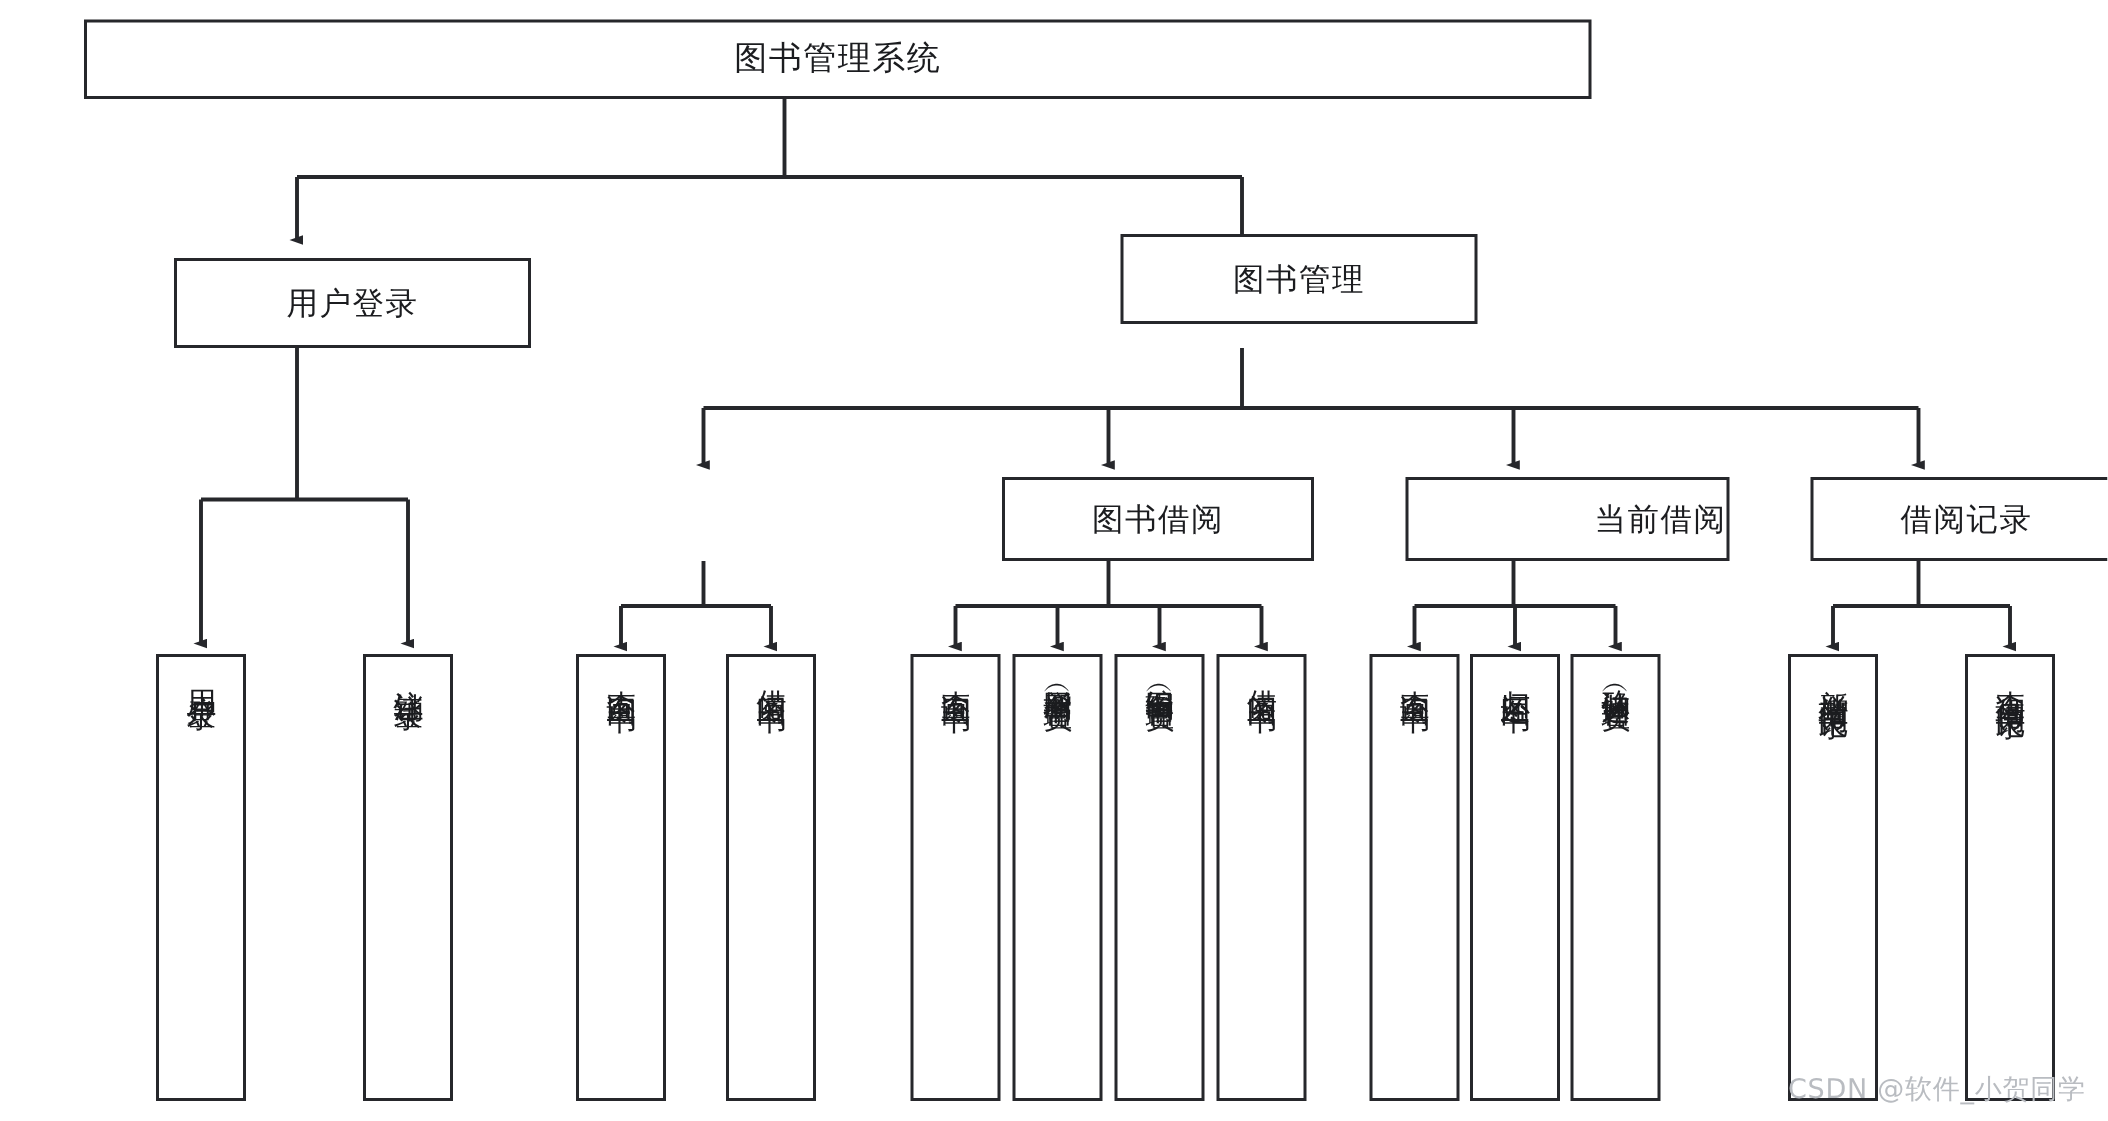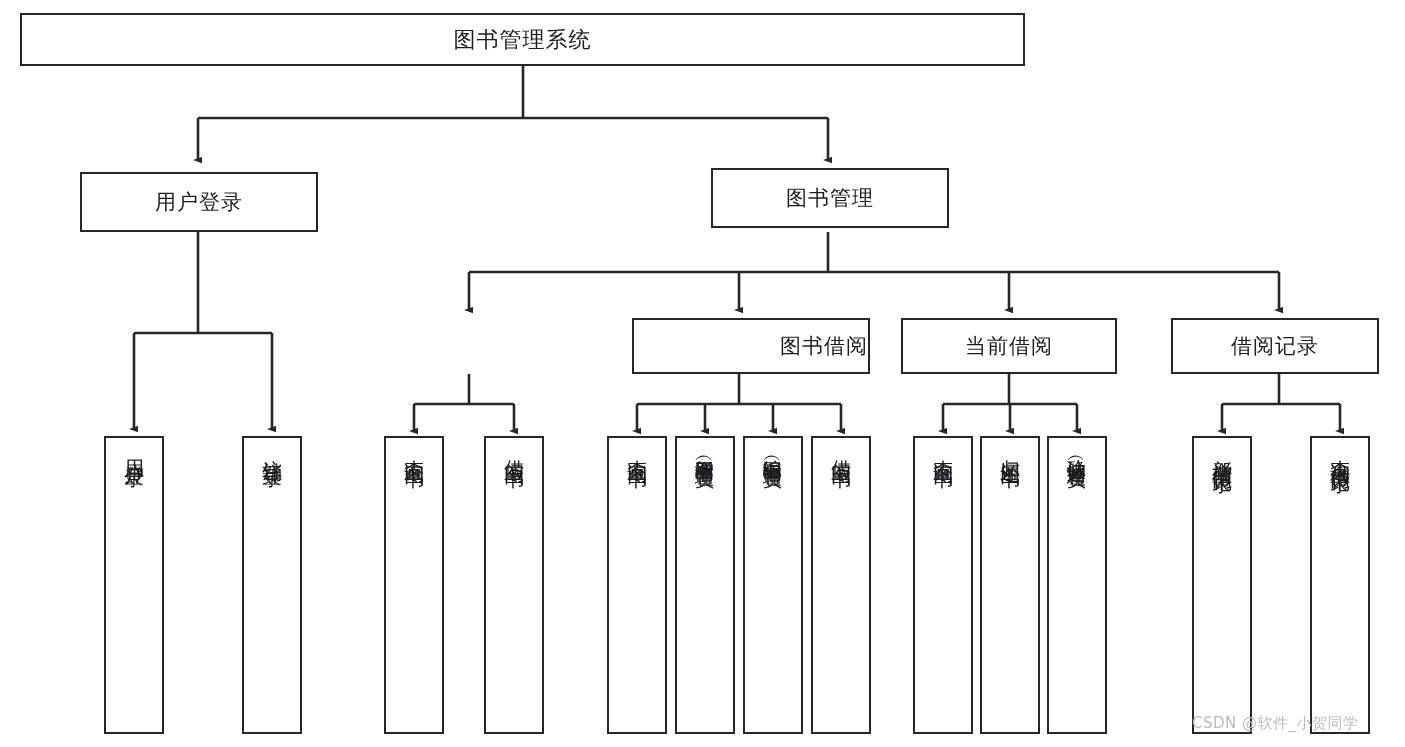--- a/index.html
+++ b/index.html
@@ -38,20 +38,21 @@
     z-index: 2;
   }
   .node .lbl {
     display: block;
     text-align: center;
     line-height: 1.0;
   }
   
   .node.h {
     font-size: 21px;
+    margin-left: 36px;
   }
   .node.h .lbl {
     letter-spacing: 1px;
   }
   .node.root {
     font-size: 22px;
   }
   
   .node.v {
     align-items: flex-start;
@@ -66,21 +67,21 @@
     letter-spacing: 3px;
     white-space: nowrap;
   }
   .node.v.tall .lbl {
     font-size: 19px;
     letter-spacing: 1.5px;
   }
   .watermark {
     position: absolute;
     color: #b9bcc1;
-    font-size: 15px;
+    font-size: 18px;
     letter-spacing: 0.5px;
     white-space: nowrap;
     z-index: 3;
   }
 </style>
 </head>
 <body>
 
 <div id="canvas">
 
@@ -134,28 +135,28 @@
     </g>
   </svg>
 
   <div class="node h root" style="left:20px; top:13px; width:1005px; height:53px;">
     <span class="lbl">图书管理系统</span>
   </div>
 
   <div class="node h" style="left:80px; top:172px; width:238px; height:60px;">
     <span class="lbl">用户登录</span>
   </div>
-  <div class="node h" style="left:711px; top:168px; width:238px; height:60px;">
+  <div class="node h" style="left:711px; top:156px; width:238px; height:60px;">
     <span class="lbl">图书管理</span>
   </div>
 
-  <div class="node h" style="left:632px; top:318px; width:238px; height:56px;justify-content:flex-end;">
+  <div class="node h" style="left:632px; top:318px; width:208px; height:56px;">
     <span class="lbl">图书借阅</span>
   </div>
-  <div class="node h" style="left:901px; top:318px; width:216px; height:56px;">
+  <div class="node h" style="left:901px; top:318px; width:216px; height:56px;justify-content:flex-end;">
     <span class="lbl">当前借阅</span>
   </div>
   <div class="node h" style="left:1171px; top:318px; width:208px; height:56px;">
     <span class="lbl">借阅记录</span>
   </div>
 
   <div class="node v" style="left:104px; top:436px; width:60px; height:298px;">
     <span class="lbl">用户登录</span>
   </div>
   <div class="node v" style="left:242px; top:436px; width:60px; height:298px;">

